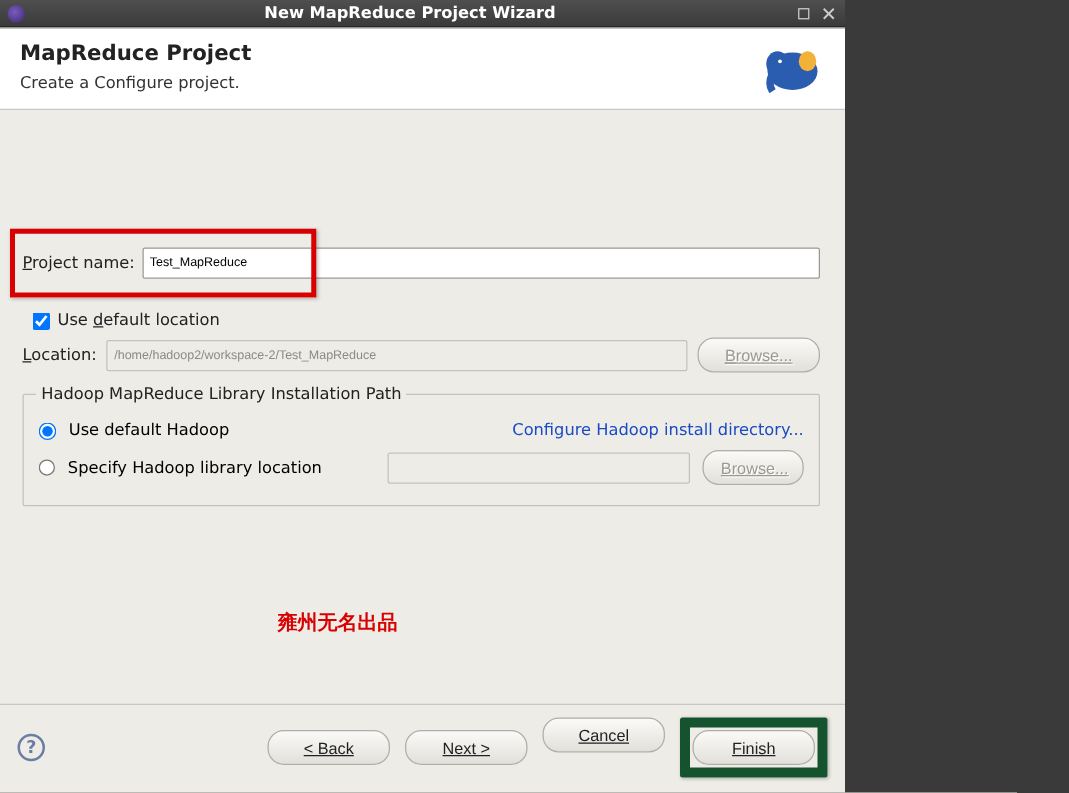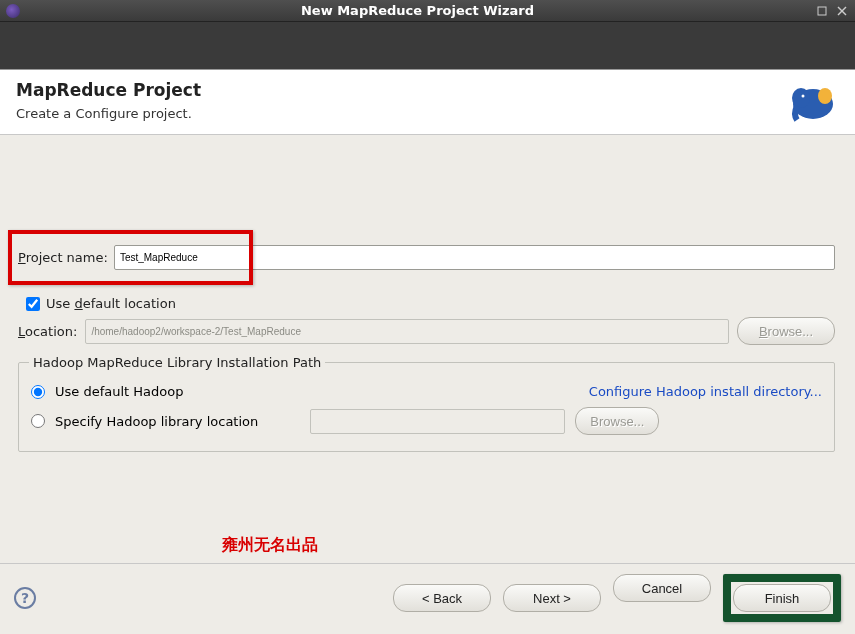--- a/index.html
+++ b/index.html
@@ -5,25 +5,24 @@
 * { box-sizing: border-box; margin: 0; padding: 0; }
 body {
   font-family: "DejaVu Sans", "Liberation Sans", Arial, sans-serif;
   font-size: 13px;
   background: #3a3a3a;
   width: 855px;
   height: 634px;
   overflow: hidden;
 }
 .window {
-  width: 855px;
+  width: 676px;
   height: 634px;
   display: flex;
   flex-direction: column;
-  gap: 47px;
 }
 .titlebar {
   background: linear-gradient(#4f4f4f, #3a3a3a);
   color: #fff;
   font-weight: bold;
   height: 22px;
   display: flex;
   align-items: center;
   padding: 0 6px;
   border-bottom: 1px solid #222;
@@ -104,20 +103,21 @@
 button.btn {
   background: linear-gradient(#fafaf8, #e2e0da);
   border: 1px solid #b0aea6;
   border-radius: 13px;
   padding: 5px 14px;
   font-size: 13px;
   color: #222;
   min-width: 98px;
   height: 28px;
   cursor: pointer;
+  text-decoration: underline;
 }
 button.btn:disabled {
   color: #9a9a94;
   text-shadow: 1px 1px #fff;
   cursor: default;
 }
 fieldset.group {
   border: 1px solid #c2c2bc;
   border-radius: 2px;
   margin: 2px 6px;

